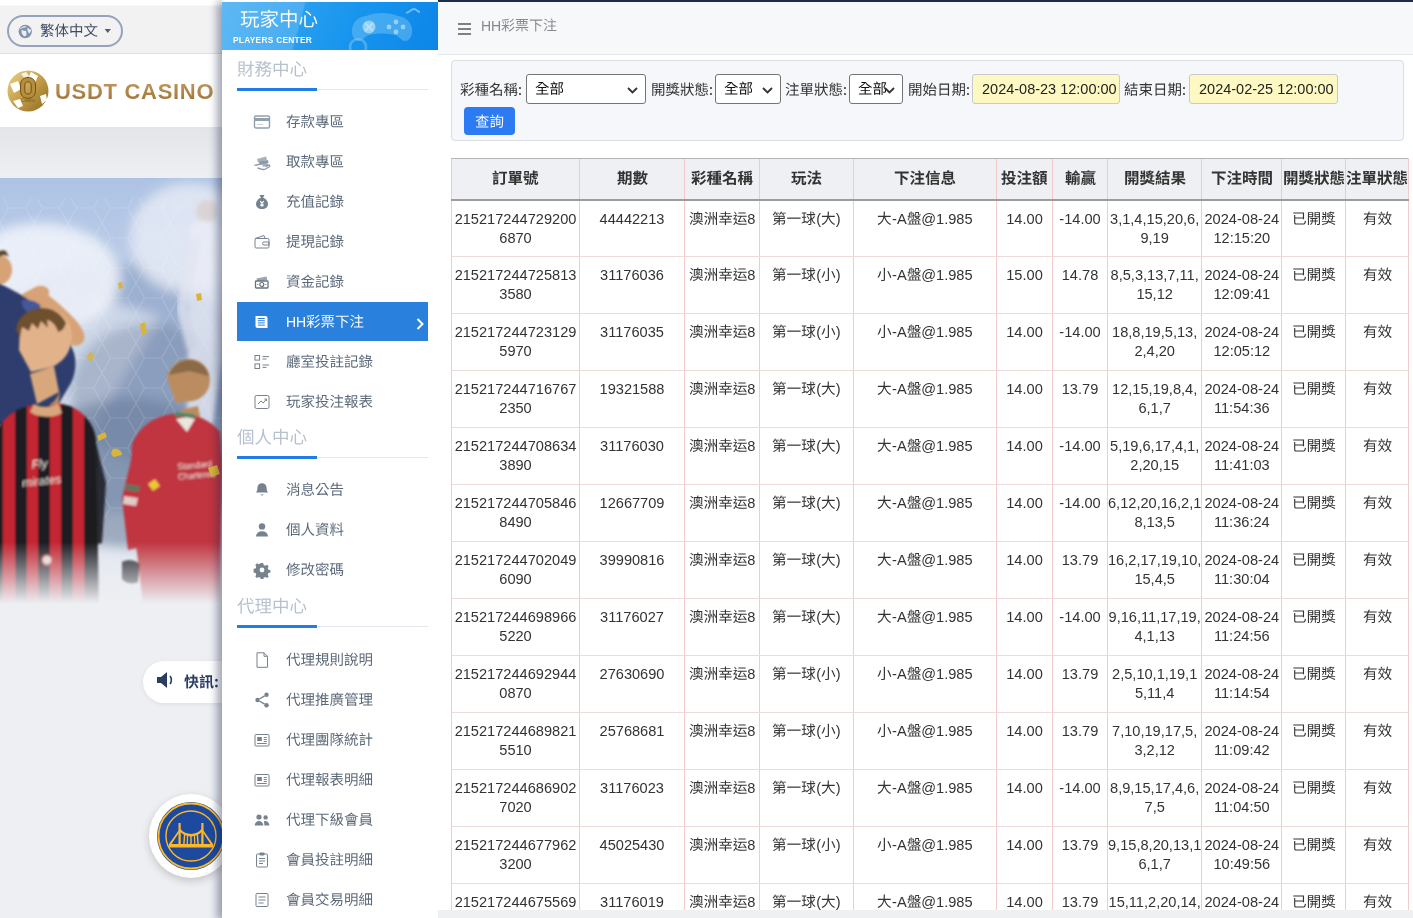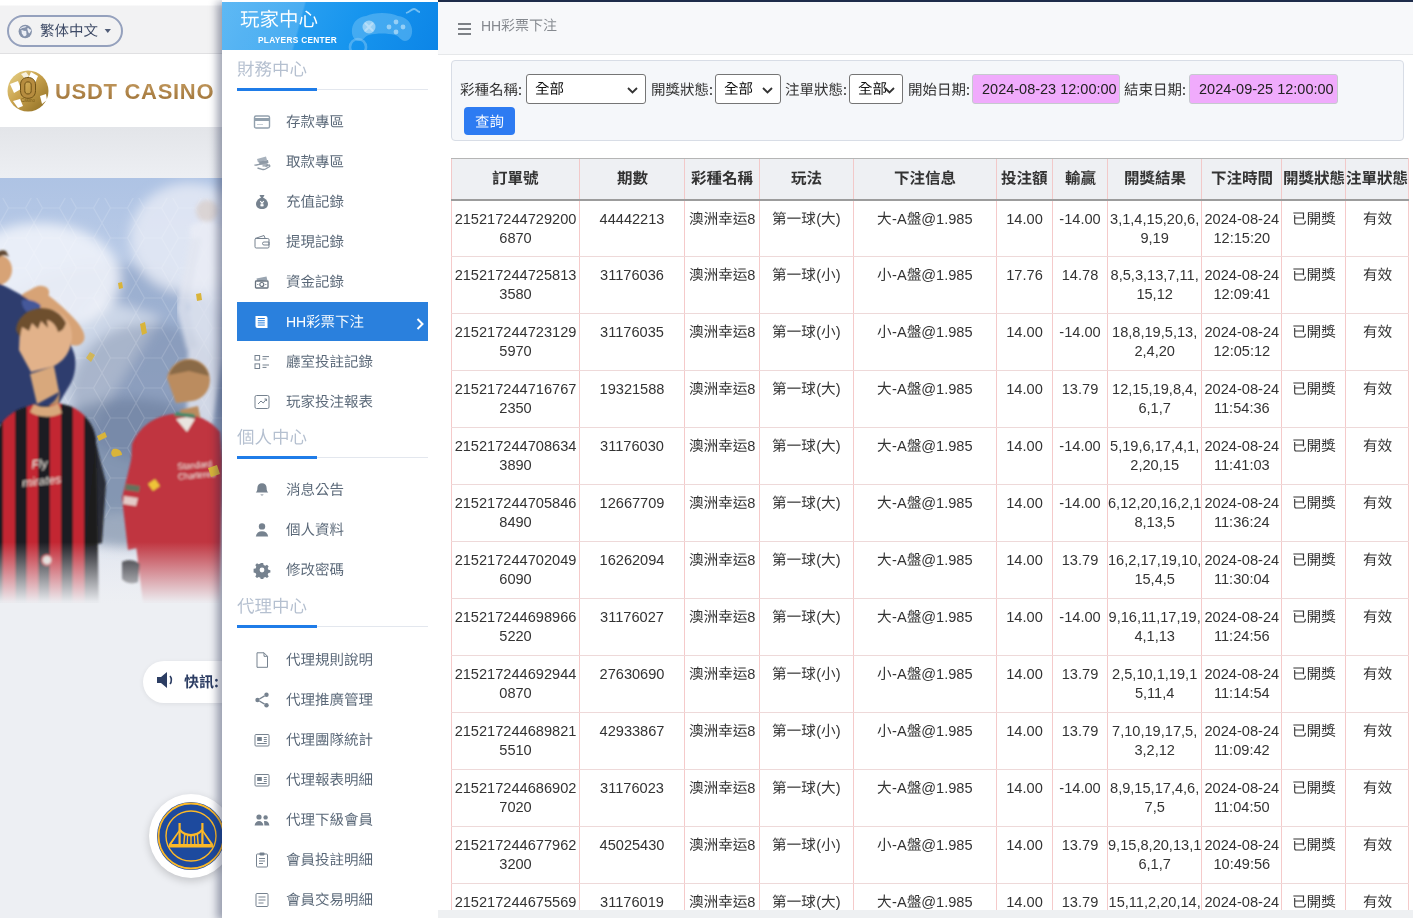--- a/index.html
+++ b/index.html
@@ -25,21 +25,21 @@
 .mi.on{color:#fff}
 .mi.on .ic{color:#fff}
 .hl{position:absolute;left:15px;right:10px;top:0;bottom:1px;background:#2a80dd}
 ul{list-style:none}
 #main{left:438px;top:2px;width:975px;height:916px;background:#fff}
 #mtop{left:0;top:0;width:975px;height:53px;background:#f7f8fa;border-bottom:1px solid #e6e8ea;color:#6a7076}
 #card{left:13px;top:58px;width:953px;height:81px;background:#f5f7fa;border:1px solid #d8dde6;border-radius:4px}
 .lab{color:#333;top:79px}
 .sel{top:72px;height:30px;background:#fff;border:1px solid #757575;border-radius:3px;display:flex;align-items:center;color:#111}
 .sel .cv{position:absolute;right:7px;top:12px;line-height:0}.sel .cv svg{display:block}
-.inp{top:72px;height:30px;background:#f0abfc;border:1px solid #c6cacf;border-radius:3px;display:flex;align-items:center;padding-left:9px;font-size:14.5px;color:#222}
+.inp{top:72px;height:30px;background:#fef9c3;border:1px solid #c6cacf;border-radius:3px;display:flex;align-items:center;padding-left:9px;font-size:14.5px;color:#222}
 #qbtn{left:26px;top:105px;width:51px;height:28px;background:#2d7bf2;border-radius:4px;display:flex;align-items:center;justify-content:center;color:#fff}
 table{border-collapse:collapse;table-layout:fixed}
 #tb{left:13px;top:156px}
 th{background:#eef0f3;height:41px;border-left:1px solid #f2c9c9;border-top:1px solid #b5b5b5;border-bottom:2px solid #9c9c9c;color:#333;font-weight:bold}
 th:first-child{border-left:1px solid #f2c9c9}
 td{height:57px;border-left:1px solid #f5caca;border-bottom:1px solid #eed9d9;color:#333;text-align:center;vertical-align:top;padding-top:9px;font-size:14.6px;line-height:19px}
 .lastb{border-right:1px solid #f5caca}
 #hsb{left:438px;top:910px;width:975px;height:8px;background:#eef0f2}
 </style></head><body>
 <div id="left" class="ab">
@@ -236,21 +236,21 @@
         <path d="M29 18l8 8M37 18l-8 8" stroke="#bfe2fa" stroke-width="2" opacity=".8"></path>
         <path d="M70 8c4-1 5-4 8-4s3 3 6 3" stroke="#9ed4f7" stroke-width="1.8" fill="none" opacity=".7"></path>
         <circle cx="22" cy="42" r="8" fill="none" stroke="#8ecdf6" stroke-width="2.6" opacity=".45"></circle>
       </svg>
       <div class="ab" style="left:18px;top:7px"><svg class="z" width="78.0" height="19.5" viewBox="0 -880 4000 1000">
           <use href="#q7" x="0"></use>
           <use href="#q8" x="1000"></use>
           <use href="#q2" x="2000"></use>
           <use href="#q9" x="3000"></use>
         </svg></div>
-      <div class="ab" style="left:36px;top:32.5px;font-size:8.3px;letter-spacing:0.3px;color:#fff;font-weight:bold">PLAYERS CENTER</div>
+      <div class="ab" style="left:11px;top:32.5px;font-size:8.3px;letter-spacing:0.3px;color:#fff;font-weight:bold">PLAYERS CENTER</div>
     </div>
     <div class="ab sec-t" style="top:60px"><svg class="z" width="70.0" height="17.5" viewBox="0 -880 4000 1000">
         <use href="#q10" x="0"></use>
         <use href="#q11" x="1000"></use>
         <use href="#q2" x="2000"></use>
         <use href="#q9" x="3000"></use>
       </svg></div>
     <div class="ab sec-line" style="top:89px">
       <i></i>
     </div>
@@ -644,21 +644,21 @@
         <use href="#q68" x="4000"></use>
       </svg></div>
     <div class="ab inp" style="left:534px;width:148px">2024-08-23 12:00:00</div>
     <div class="ab lab" style="left:686px"><svg class="z" width="62.0" height="14.5" viewBox="0 -880 4278 1000">
         <use href="#q79" x="0"></use>
         <use href="#q80" x="1000"></use>
         <use href="#q77" x="2000"></use>
         <use href="#q78" x="3000"></use>
         <use href="#q68" x="4000"></use>
       </svg></div>
-    <div class="ab inp" style="left:751px;width:149px">2024-09-25 12:00:00</div>
+    <div class="ab inp" style="left:751px;width:149px">2024-02-25 12:00:00</div>
     <div id="qbtn" class="ab">
       <svg class="z" width="29.0" height="14.5" viewBox="0 -880 2000 1000">
         <use href="#q81" x="0"></use>
         <use href="#q82" x="1000"></use>
       </svg>
     </div>
     <table id="tb" class="ab">
       <colgroup>
         <col style="width:128px">
         <col style="width:105px">
@@ -784,21 +784,21 @@
               <use href="#q115" x="1000"></use>
               <use href="#q116" x="2000"></use>
             </svg>(<svg class="z" width="14.6" height="14.6" viewBox="0 -880 1000 1000">
               <use href="#q122" x="0"></use>
             </svg>)</td>
           <td><svg class="z" width="14.6" height="14.6" viewBox="0 -880 1000 1000">
               <use href="#q122" x="0"></use>
             </svg>-A<svg class="z" width="14.6" height="14.6" viewBox="0 -880 1000 1000">
               <use href="#q118" x="0"></use>
             </svg>@1.985</td>
-          <td>17.76</td>
+          <td>15.00</td>
           <td>14.78</td>
           <td>8,5,3,13,7,11,<br>15,12</td>
           <td>2024-08-24<br>12:09:41</td>
           <td><svg class="z" width="43.8" height="14.6" viewBox="0 -880 3000 1000">
               <use href="#q119" x="0"></use>
               <use href="#q71" x="1000"></use>
               <use href="#q72" x="2000"></use>
             </svg></td>
           <td class="lastb"><svg class="z" width="29.2" height="14.6" viewBox="0 -880 2000 1000">
               <use href="#q120" x="0"></use>
@@ -940,21 +940,21 @@
               <use href="#q71" x="1000"></use>
               <use href="#q72" x="2000"></use>
             </svg></td>
           <td class="lastb"><svg class="z" width="29.2" height="14.6" viewBox="0 -880 2000 1000">
               <use href="#q120" x="0"></use>
               <use href="#q121" x="1000"></use>
             </svg></td>
         </tr>
         <tr>
           <td>215217244702049<br>6090</td>
-          <td>16262094</td>
+          <td>39990816</td>
           <td><svg class="z" width="58.4" height="14.6" viewBox="0 -880 4000 1000">
               <use href="#q110" x="0"></use>
               <use href="#q111" x="1000"></use>
               <use href="#q112" x="2000"></use>
               <use href="#q113" x="3000"></use>
             </svg>8</td>
           <td><svg class="z" width="43.8" height="14.6" viewBox="0 -880 3000 1000">
               <use href="#q114" x="0"></use>
               <use href="#q115" x="1000"></use>
               <use href="#q116" x="2000"></use>
@@ -1045,21 +1045,21 @@
               <use href="#q71" x="1000"></use>
               <use href="#q72" x="2000"></use>
             </svg></td>
           <td class="lastb"><svg class="z" width="29.2" height="14.6" viewBox="0 -880 2000 1000">
               <use href="#q120" x="0"></use>
               <use href="#q121" x="1000"></use>
             </svg></td>
         </tr>
         <tr>
           <td>215217244689821<br>5510</td>
-          <td>42933867</td>
+          <td>25768681</td>
           <td><svg class="z" width="58.4" height="14.6" viewBox="0 -880 4000 1000">
               <use href="#q110" x="0"></use>
               <use href="#q111" x="1000"></use>
               <use href="#q112" x="2000"></use>
               <use href="#q113" x="3000"></use>
             </svg>8</td>
           <td><svg class="z" width="43.8" height="14.6" viewBox="0 -880 3000 1000">
               <use href="#q114" x="0"></use>
               <use href="#q115" x="1000"></use>
               <use href="#q116" x="2000"></use>

